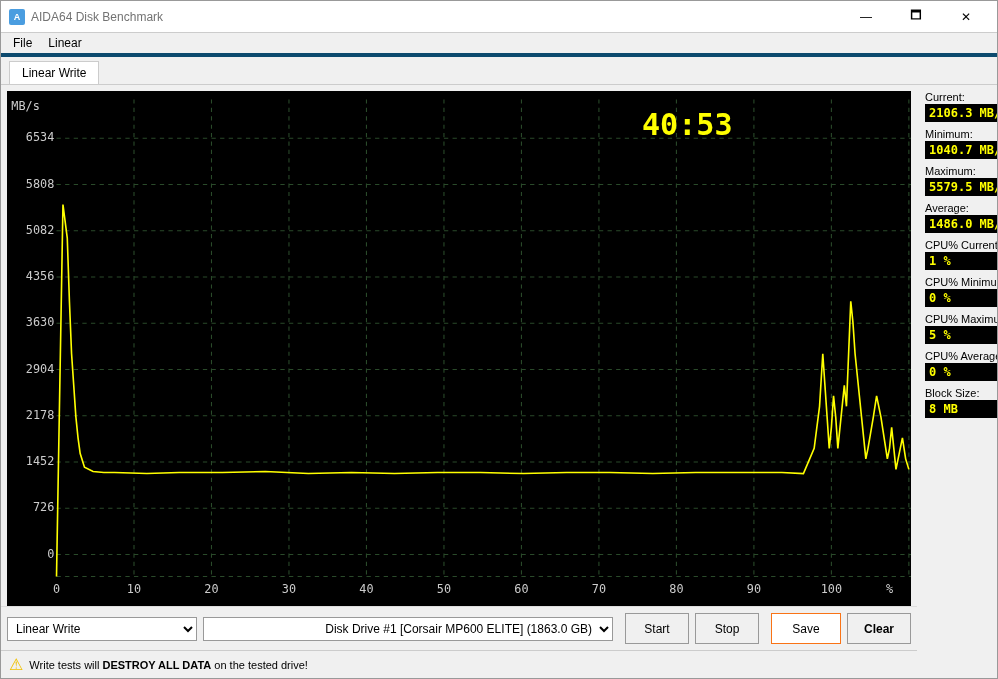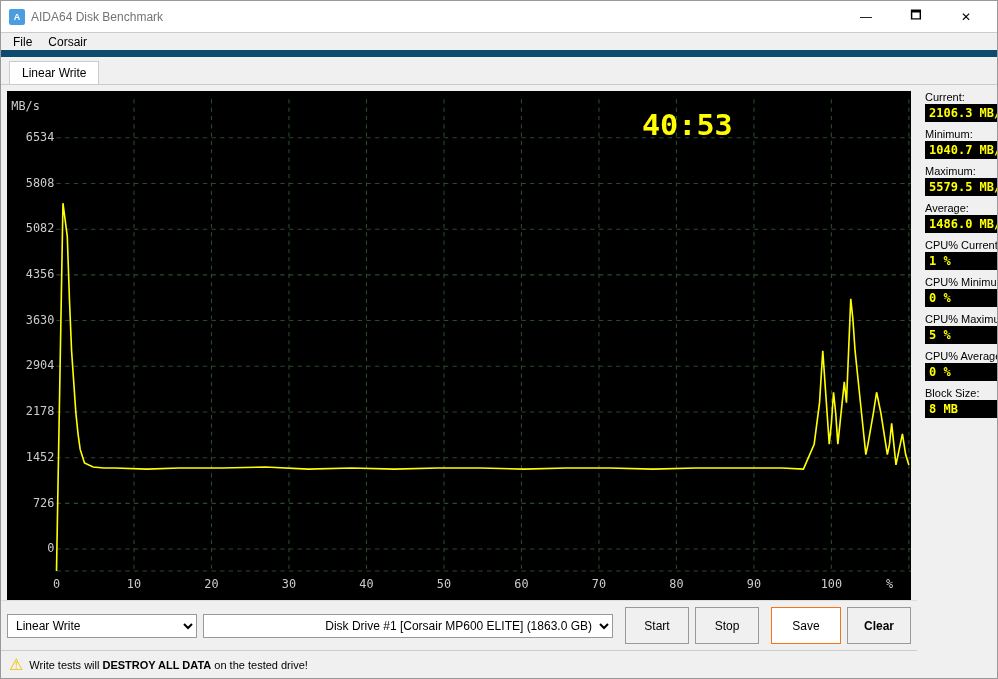--- a/index.html
+++ b/index.html
@@ -60,21 +60,21 @@
       display: flex;
       align-items: center;
       justify-content: center;
     }
     .menu-bar {
       background: #f0f0f0;
       height: 24px;
       display: flex;
       align-items: center;
       padding: 0 4px;
-      border-bottom: 7px solid #0c4a6e;
+      border-bottom: 4px solid #0c4a6e;
     }
     .menu-item {
       padding: 2px 8px;
       cursor: pointer;
       font-size: 12px;
     }
     .tab-bar {
       background: #f0f0f0;
       height: 28px;
       display: flex;
@@ -156,21 +156,21 @@
       height: 24px;
       border: 1px solid #999;
       background: white;
       padding: 0 4px;
       font-size: 12px;
       cursor: pointer;
     }
     .select-test { width: 190px; }
     .select-drive { width: 410px; text-align: right; }
     .btn {
-      height: 37px;
+      height: 31px;
       padding: 0 16px;
       border: 1px solid #999;
       background: #f0f0f0;
       cursor: pointer;
       font-size: 12px;
     }
     .btn-start { min-width: 64px; }
     .btn-stop { min-width: 64px; }
     .btn-save {
       min-width: 70px;
@@ -203,21 +203,21 @@
     <span class="title-bar-text">AIDA64 Disk Benchmark</span>
     <div class="title-bar-controls">
       <button class="title-btn">—</button>
       <button class="title-btn">🗖</button>
       <button class="title-btn close">✕</button>
     </div>
   </div>
 
   <div class="menu-bar">
     <div class="menu-item">File</div>
-    <div class="menu-item">Corsair</div>
+    <div class="menu-item">Linear</div>
   </div>
 
   <div class="tab-bar">
     <div class="tab">Linear Write</div>
   </div>
 
   <div class="main-area">
 
     <div class="chart-section">
       <div class="chart-container">

